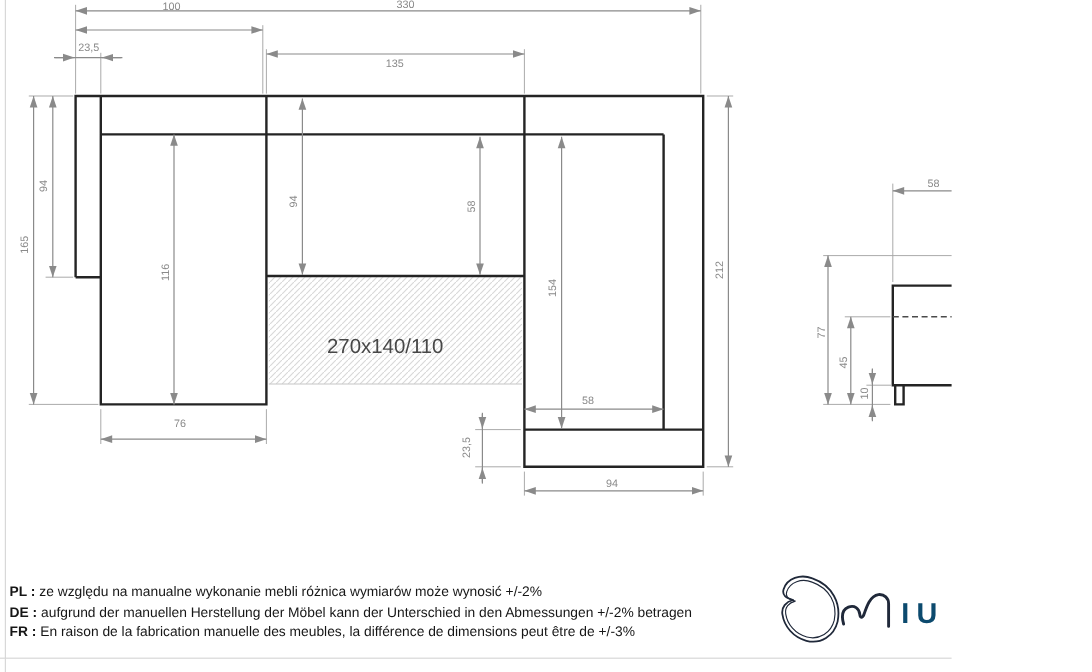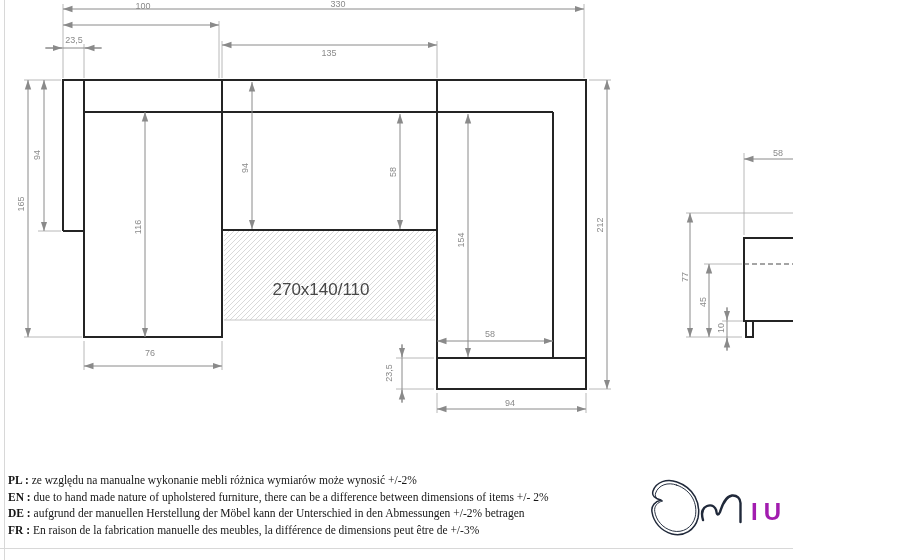--- a/index.html
+++ b/index.html
@@ -10,23 +10,23 @@
   .leg{stroke:#242424;stroke-width:2;fill:none;}
   .dl{stroke:#8a8a8a;stroke-width:1;fill:none;}
   .xl{stroke:#a6a6a6;stroke-width:0.8;fill:none;}
   .hb{stroke:#c6c6c6;stroke-width:1;fill:none;}
   .dash{stroke:#4a4a4a;stroke-width:1.2;fill:none;stroke-dasharray:5 3;}
   .dim{position:absolute;font-size:9px;color:#8a8a8a;white-space:nowrap;
        transform:translate(-50%,-50%);line-height:1;}
   .dim.rot{transform:translate(-50%,-50%) rotate(-90deg);}
   .bedlabel{position:absolute;font-size:17px;color:#474747;white-space:nowrap;
        transform:translate(-50%,-50%);line-height:1;}
-  #notes{position:absolute;left:8px;top:472px;font-size:11.5px;color:#161616;line-height:16.7px;font-family:Liberation Serif, serif;}
+  #notes{position:absolute;left:8px;top:486px;font-size:11.5px;color:#161616;line-height:16.7px;}
   #notes b{font-weight:bold;}
-  .logo-text{position:absolute;color:#a21caf;line-height:1;white-space:nowrap;}
+  .logo-text{position:absolute;color:#0c4a6e;line-height:1;white-space:nowrap;}
   #logo-iu{left:751px;top:500px;font-size:24px;font-weight:600;letter-spacing:6px;}
   #logo-form{left:795px;top:499px;font-size:25px;font-weight:400;letter-spacing:4.5px;}
   #logo-reg{left:886px;top:501px;font-size:9px;font-weight:600;letter-spacing:0;}
   .edge{position:absolute;background:#d8d8d8;}
   #edge-left{left:4px;top:0;width:1px;height:560px;}
   #edge-bottom{left:0;top:548px;width:910px;height:1px;}
 </style>
 </head>
 <body>
 
@@ -131,21 +131,20 @@
   <span class="dim" style="left:150px;top:353px;">76</span>
   <span class="bedlabel" style="left:321px;top:289px;">270x140/110</span>
   <span class="dim" style="left:778px;top:153px;">58</span>
   <span class="dim rot" style="left:685px;top:277px;">77</span>
   <span class="dim rot" style="left:703px;top:302px;">45</span>
   <span class="dim rot" style="left:721px;top:328px;">10</span>
   <span class="dim rot" style="left:876px;top:286px;">61</span>
 
   <div id="notes">
     <div><b>PL : </b><span>ze względu na manualne wykonanie mebli różnica wymiarów może wynosić +/-2%</span></div>
-    <div><b>EN : </b><span>due to hand made nature of upholstered furniture, there can be a difference between dimensions of items +/- 2%</span></div>
     <div><b>DE : </b><span>aufgrund der manuellen Herstellung der Möbel kann der Unterschied in den Abmessungen +/-2% betragen</span></div>
     <div><b>FR : </b><span>En raison de la fabrication manuelle des meubles, la différence de dimensions peut être de +/-3%</span></div>
   </div>
 
   <div>
     <svg width="54" height="58" viewBox="0 0 54 58" style="position:absolute;left:647px;top:479px;">
       <g fill="none" stroke="#20293a" stroke-linejoin="round" stroke-linecap="round">
         <path stroke-width="1.5" d="M30,3 C20,-1 9,3 6,12 C4.5,17 8,19.5 14,21
                  C8,22.5 4,27 5,33 C6.5,43 14,52 25,55 C37,58 48,51 51,39 C54,24 47,9 30,3 Z"></path>
         <path stroke-width="1.1" transform="translate(28,29) scale(0.88) translate(-28,-29)" d="M30,3 C20,-1 9,3 6,12 C4.5,17 8,19.5 14,21 C8,22.5 4,27 5,33

